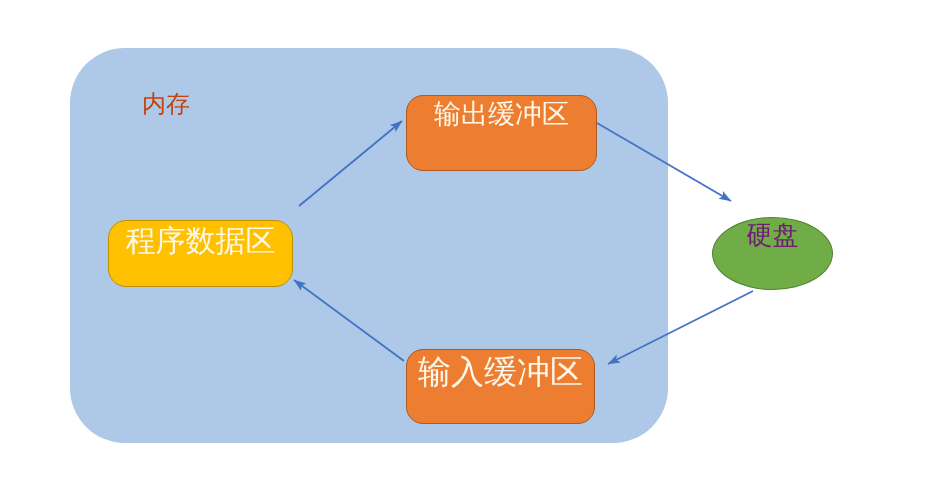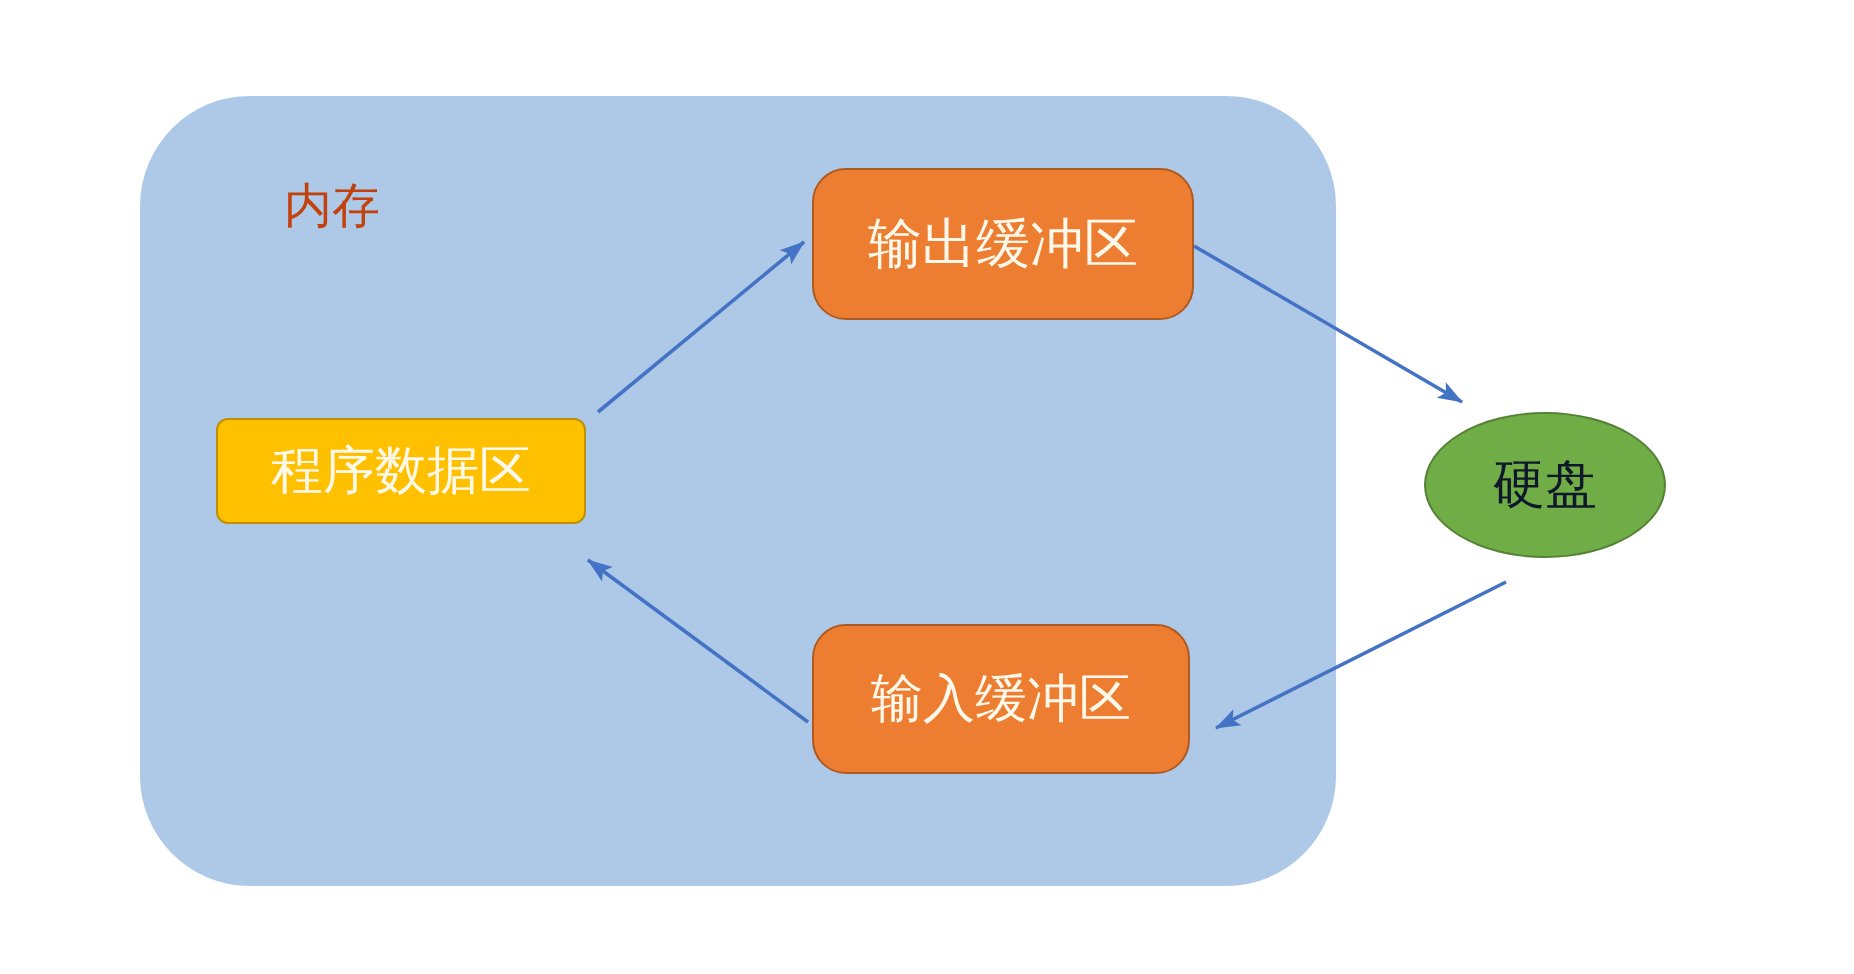--- a/index.html
+++ b/index.html
@@ -29,51 +29,52 @@
     left: 142px;
     top: 90px;
     font-size: 24px;
     line-height: 1.2;
     color: #1f1f1f;
     white-space: nowrap;
   }
   .node {
     position: absolute;
     display: flex;
-    align-items: center;
+    align-items: flex-start;
     justify-content: center;
     box-sizing: border-box;
     white-space: nowrap;
+    margin-top: 11px;
   }
   .node-program-data {
     left: 108px;
     top: 209px;
     width: 185px;
-    height: 53px;
-    border-radius: 6px;
+    height: 67px;
+    border-radius: 18px;
     border: 1.5px solid #BF9000;
-    font-size: 26px;
+    font-size: 30px;
   }
   .node-output-buffer {
     left: 406px;
     top: 84px;
     width: 191px;
     height: 76px;
     border-radius: 17px;
     border: 1.5px solid #AE5A21;
     font-size: 27px;
   }
   .node-input-buffer {
     left: 406px;
-    top: 312px;
+    top: 338px;
     width: 189px;
     height: 75px;
     border-radius: 17px;
     border: 1.5px solid #AE5A21;
-    font-size: 26px;
+    font-size: 33px;
   }
   .node-hard-disk {
     left: 712px;
     top: 206px;
     width: 121px;
     height: 73px;
     border-radius: 50%;
     border: 1.5px solid #548235;
     font-size: 26px;
   }
@@ -100,21 +101,21 @@
   </div>
 
   <div class="node node-output-buffer" style="background: rgb(237, 125, 49); border-color: rgb(174, 90, 33); color: rgb(253, 248, 234);">
     <span>输出缓冲区</span>
   </div>
 
   <div class="node node-input-buffer" style="background: rgb(237, 125, 49); border-color: rgb(174, 90, 33); color: rgb(253, 248, 234);">
     <span>输入缓冲区</span>
   </div>
 
-  <div class="node node-hard-disk" style="background: rgb(112, 173, 71); border-color: rgb(84, 130, 53); color: #0f172a;">
+  <div class="node node-hard-disk" style="background: rgb(112, 173, 71); border-color: rgb(84, 130, 53); color: #701a75;">
     <span>硬盘</span>
   </div>
 
   <svg class="arrow-layer" width="927" height="487" viewBox="0 0 927 487" xmlns="http://www.w3.org/2000/svg">
     <defs>
       <marker id="arrowhead" markerUnits="userSpaceOnUse" markerWidth="14" markerHeight="10" refX="12.5" refY="5" orient="auto">
         <path d="M0.5,0.5 L13,5 L0.5,9.5 L3.2,5 Z" fill="#4472C4"></path>
       </marker>
     </defs>
     <g id="arrow-lines">

